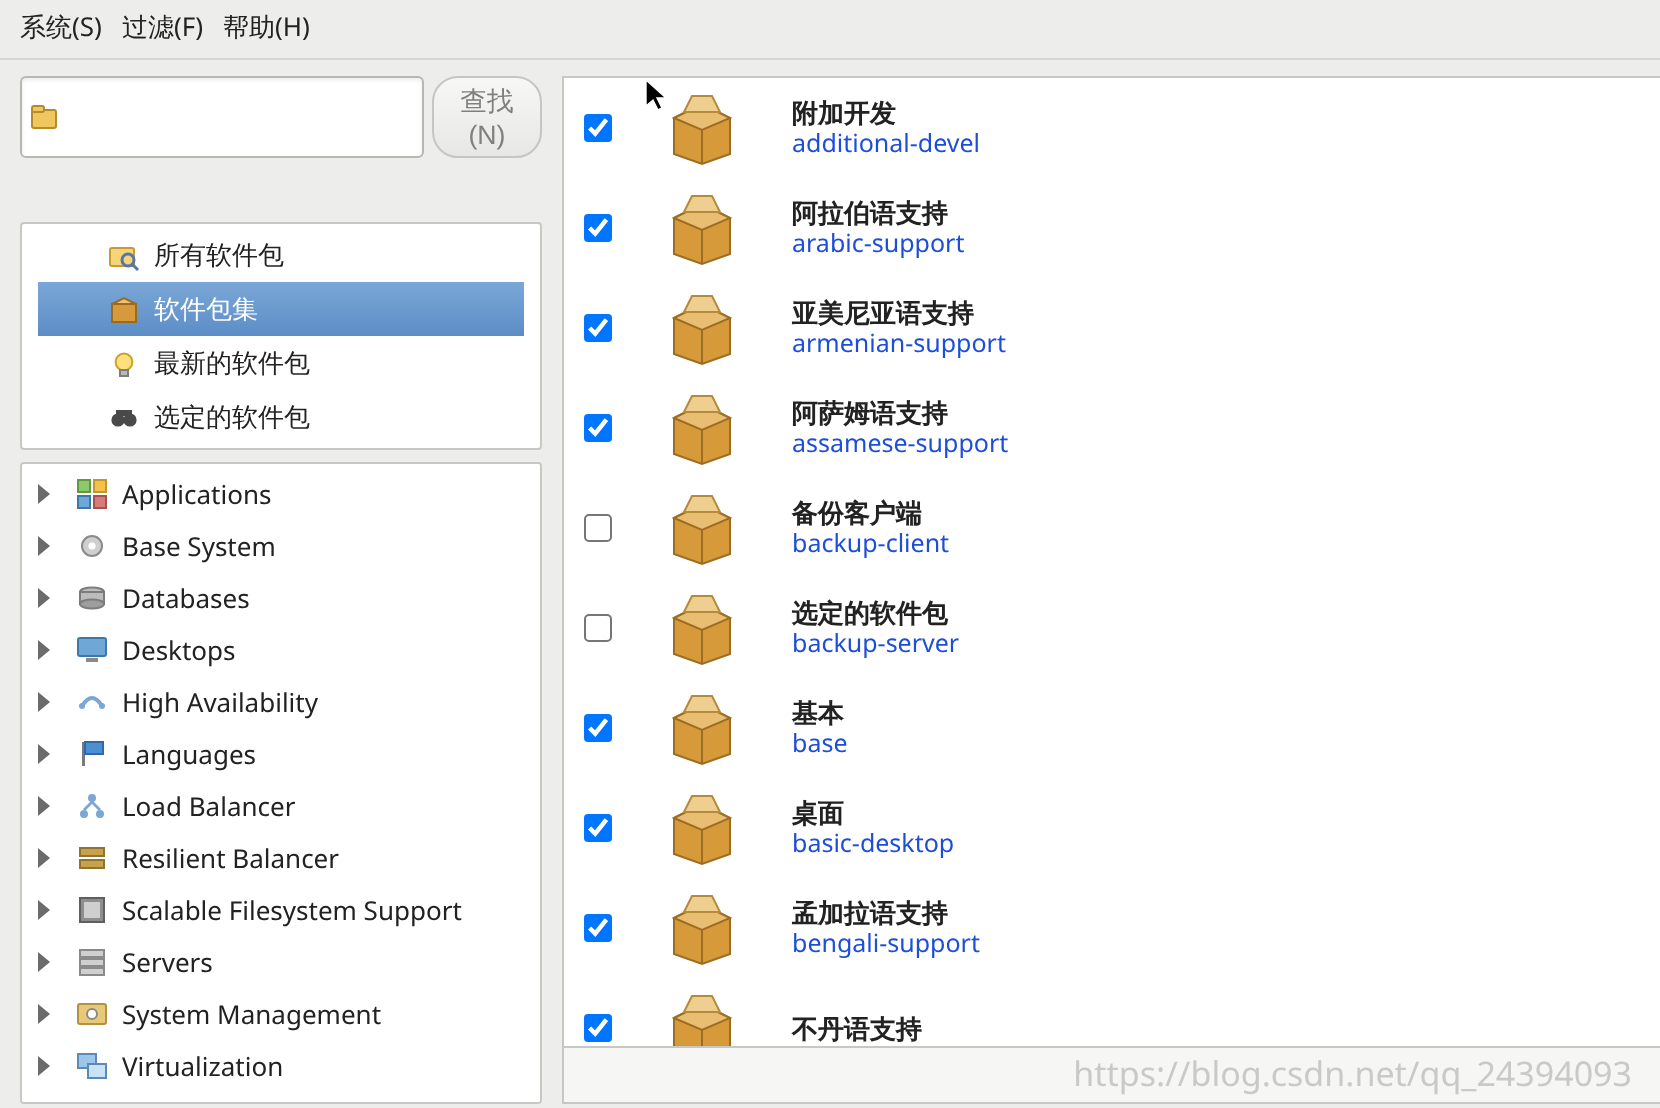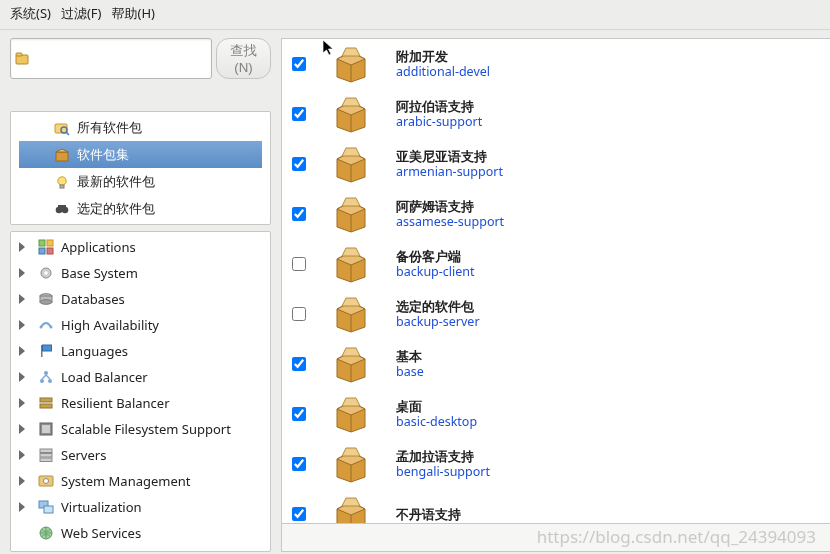--- a/index.html
+++ b/index.html
@@ -212,20 +212,30 @@
               <rect x="2" y="5" width="12" height="6" fill="#bdbdbd" stroke="#7c7c7c"></rect>
               <ellipse cx="8" cy="11" rx="6" ry="2.3" fill="#9e9e9e" stroke="#7c7c7c"></ellipse>
             </svg>
           </span>
           <span>Databases</span>
         </div>
         <div class="tree-item">
           <span class="expander"></span>
           <span class="icon">
             <svg width="16" height="16">
+              <rect x="1" y="2" width="14" height="9" rx="1" fill="#6fa8d6" stroke="#3f77a8"></rect>
+              <rect x="5" y="12" width="6" height="2" fill="#8a8a8a"></rect>
+            </svg>
+          </span>
+          <span>Desktops</span>
+        </div>
+        <div class="tree-item">
+          <span class="expander"></span>
+          <span class="icon">
+            <svg width="16" height="16">
               <path d="M3 10 Q8 2 13 10" fill="none" stroke="#7aa7d4" stroke-width="2"></path>
               <circle cx="3" cy="10" r="1.5" fill="#7aa7d4"></circle>
               <circle cx="13" cy="10" r="1.5" fill="#7aa7d4"></circle>
             </svg>
           </span>
           <span>High Availability</span>
         </div>
         <div class="tree-item">
           <span class="expander"></span>
           <span class="icon">

